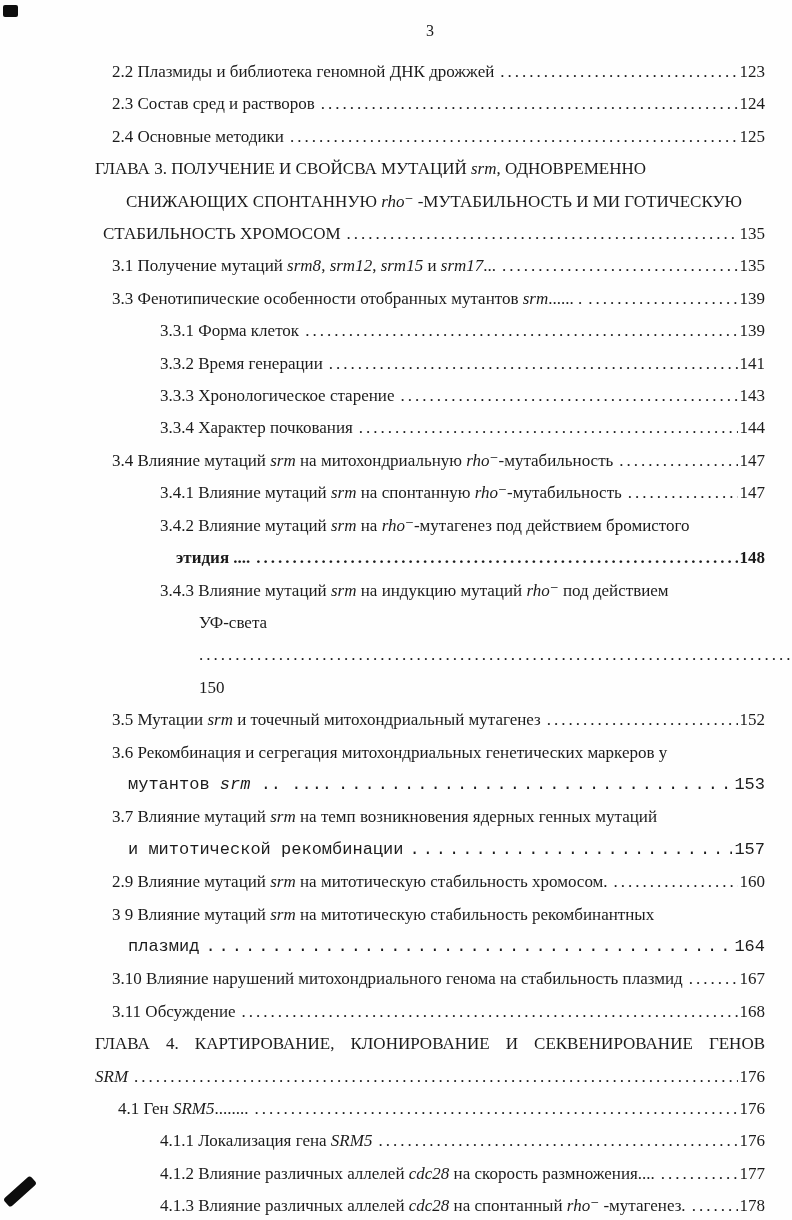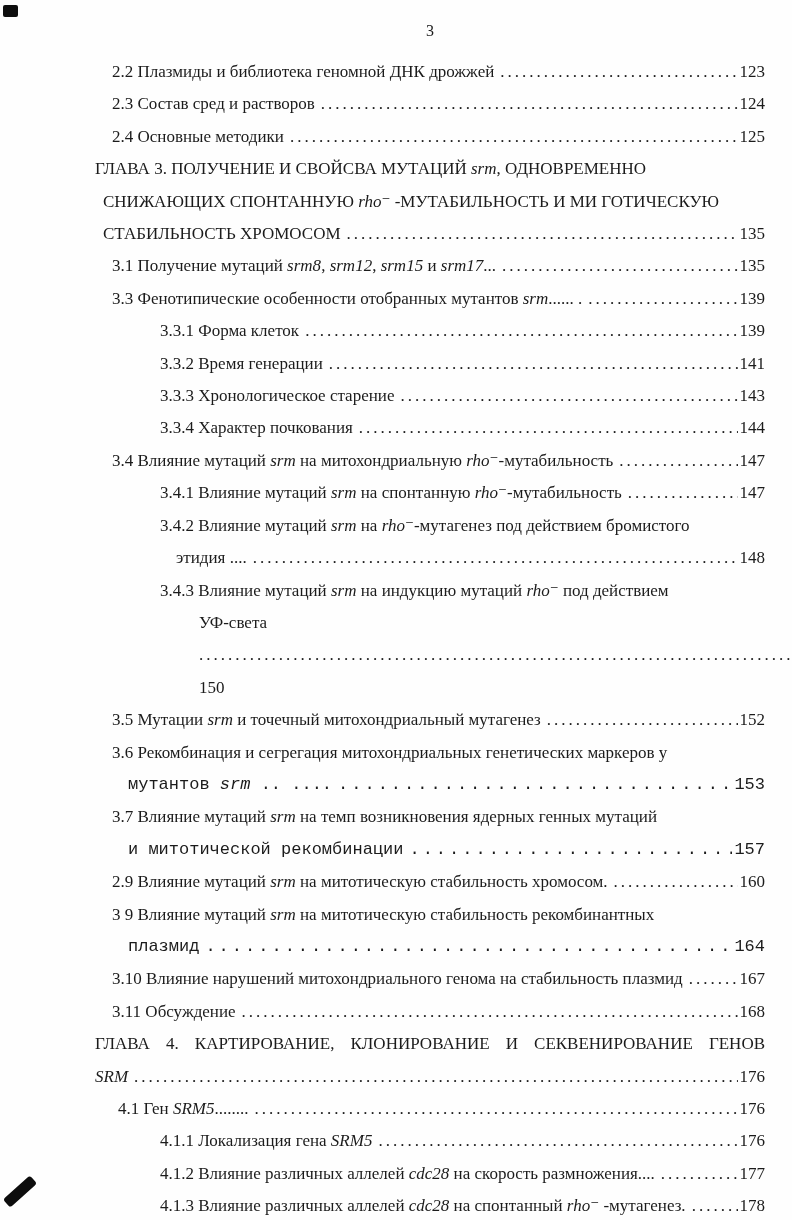--- a/index.html
+++ b/index.html
@@ -23,26 +23,26 @@
     flex:1 1 auto;overflow:hidden;white-space:nowrap;
     margin:0 2px 0 6px;min-width:8px;
   }
   .leader::after{
     content:"........................................................................................................................................................................";
     letter-spacing:3px;color:#1b1b1b;
   }
   .pg{white-space:nowrap;flex:0 0 auto;}
   .it{font-style:italic;}
   .ind-0{padding-left:0;}
-  .ind-1{padding-left:8px;}
+  .ind-1{padding-left:8px;text-align:center;}
   .ind-2{padding-left:17px;}
   .ind-3{padding-left:23px;align-items:flex-end;}
   .ind-4{padding-left:33px;font-family:Liberation Mono, monospace;}
   .ind-5{padding-left:65px;align-items:flex-end;}
-  .ind-6{padding-left:81px;}
+  .ind-6{padding-left:81px;font-weight:bold;}
   .ind-7{padding-left:98px;flex-direction:column;}
   .justify{white-space:normal;text-align:justify;text-align-last:justify;}
   .artifact-tl{
     position:absolute;left:3px;top:5px;width:15px;height:12px;
     background:#0e0e0e;border-radius:2px;
   }
   .artifact-bl{
     position:absolute;left:2px;top:1186px;width:36px;height:11px;
     background:#0d0d0d;border-radius:3px;transform:rotate(-42deg);
   }

